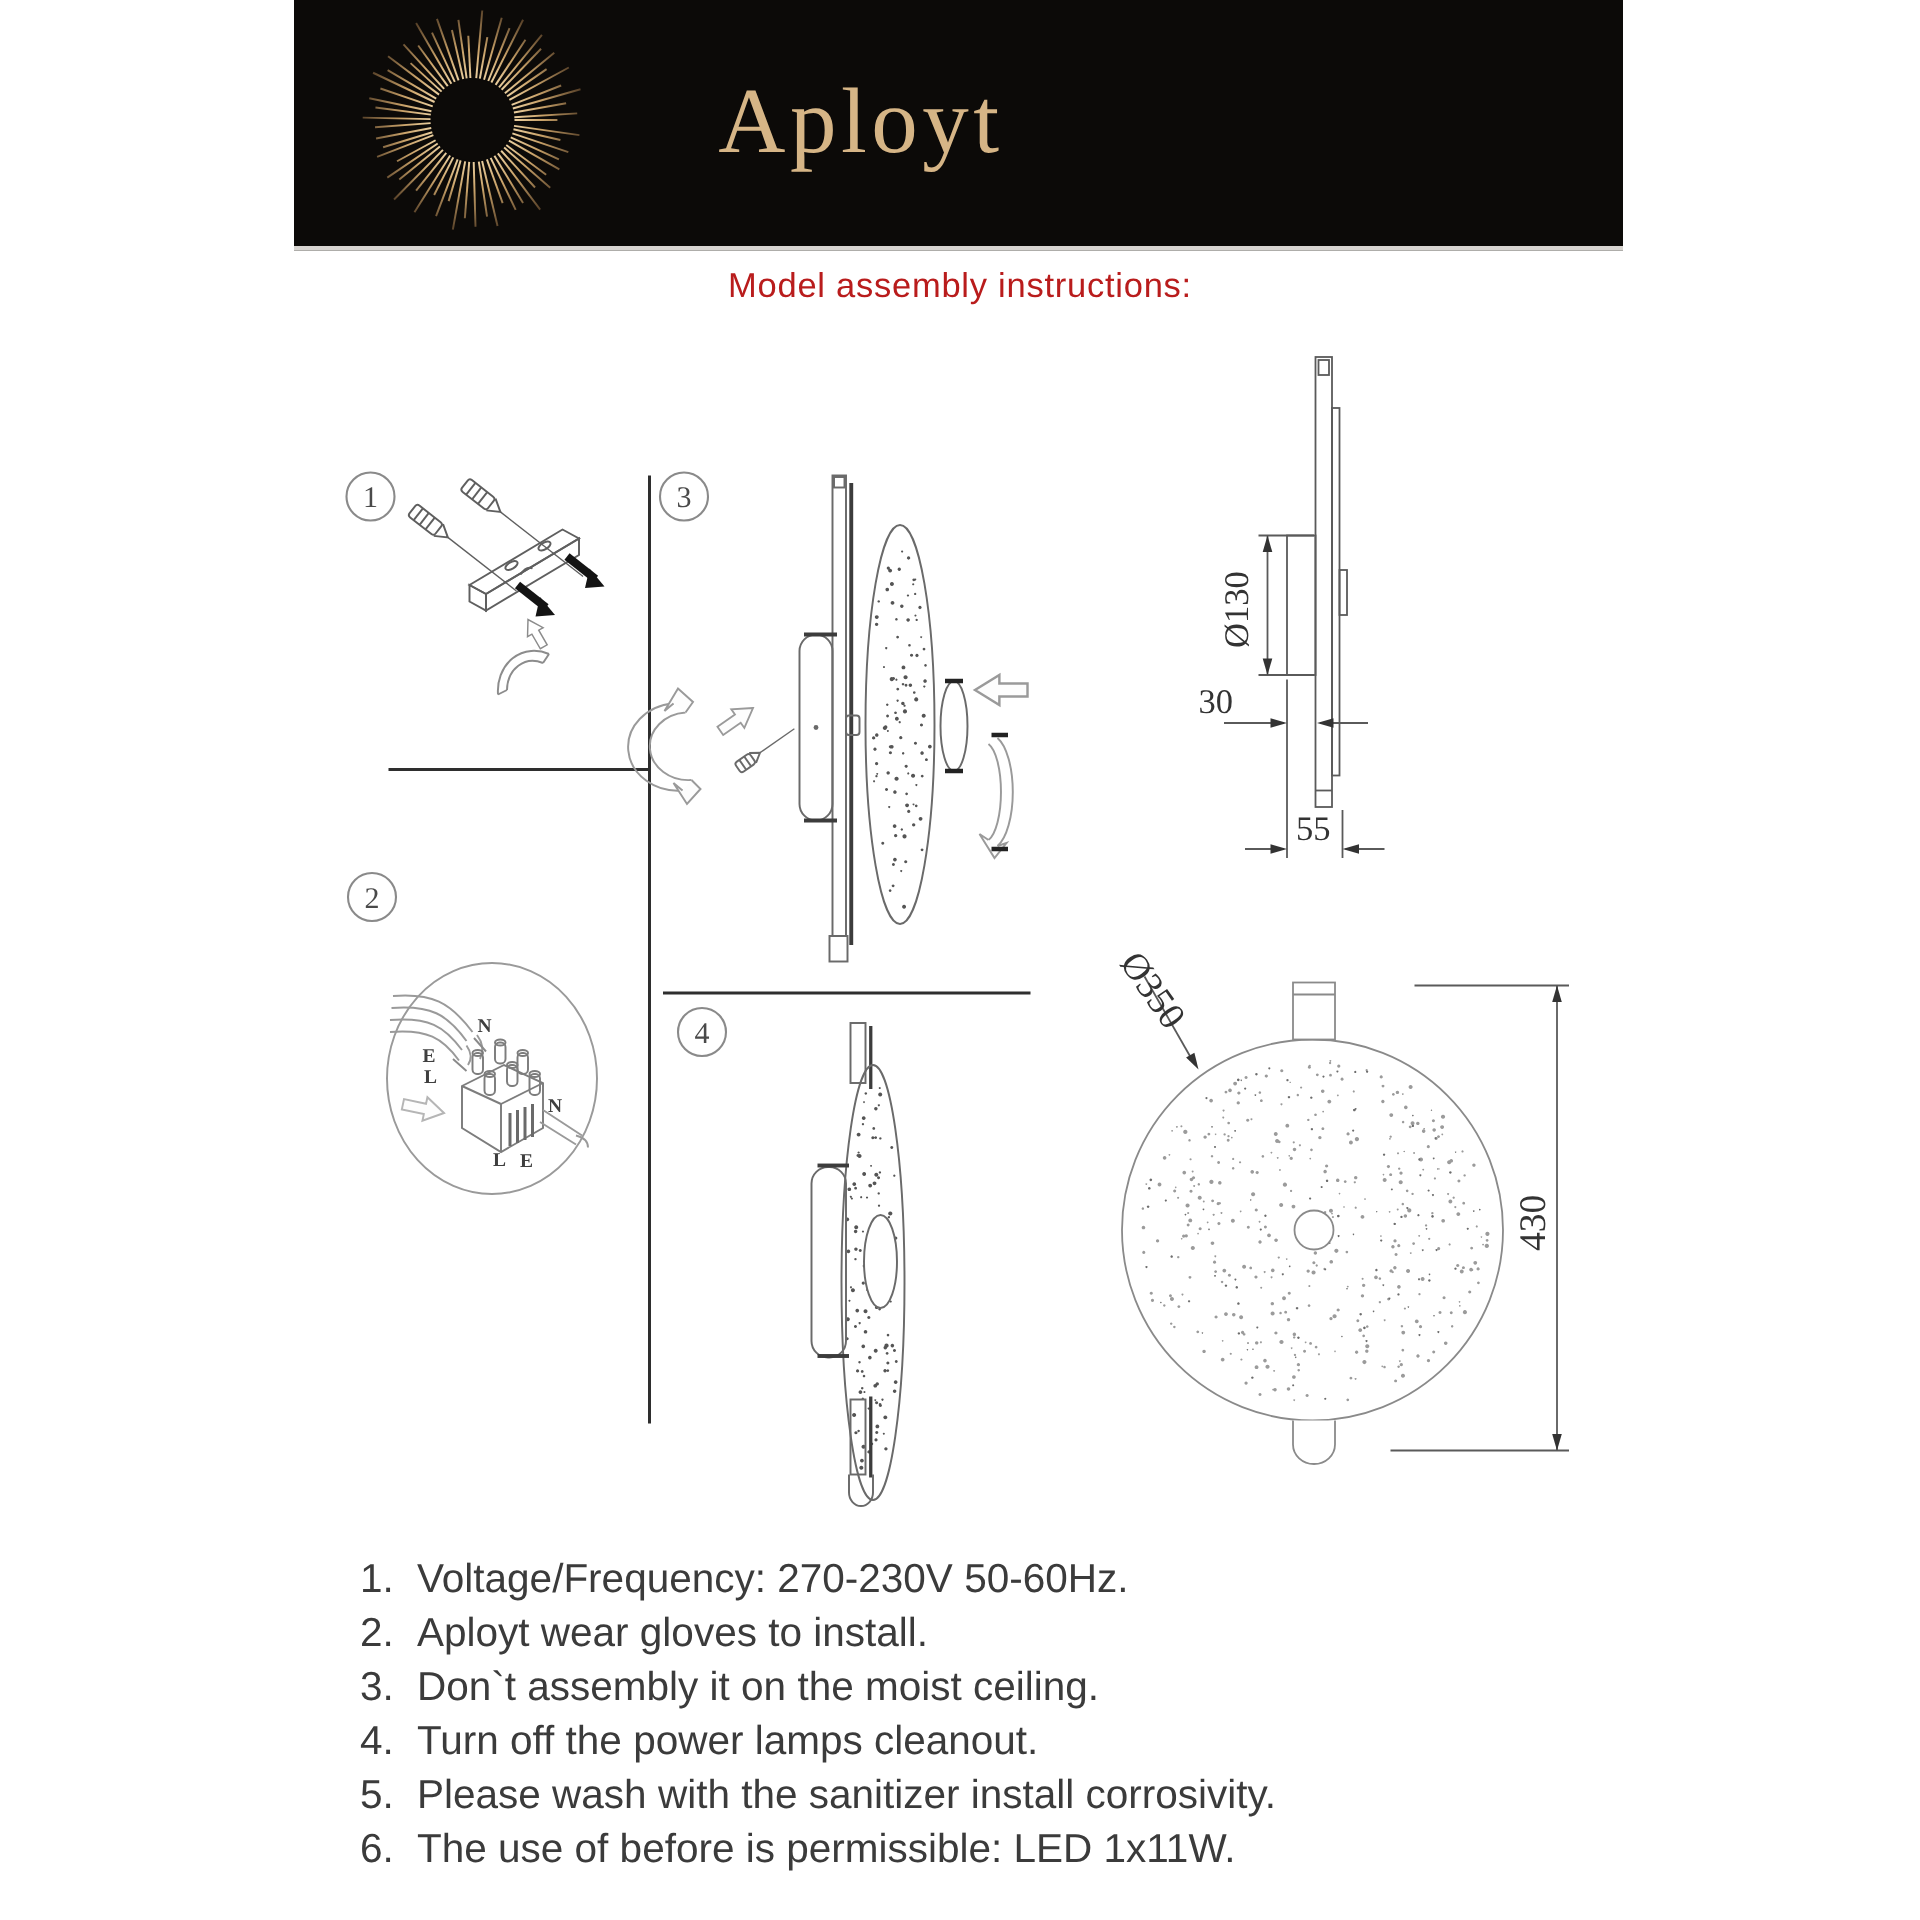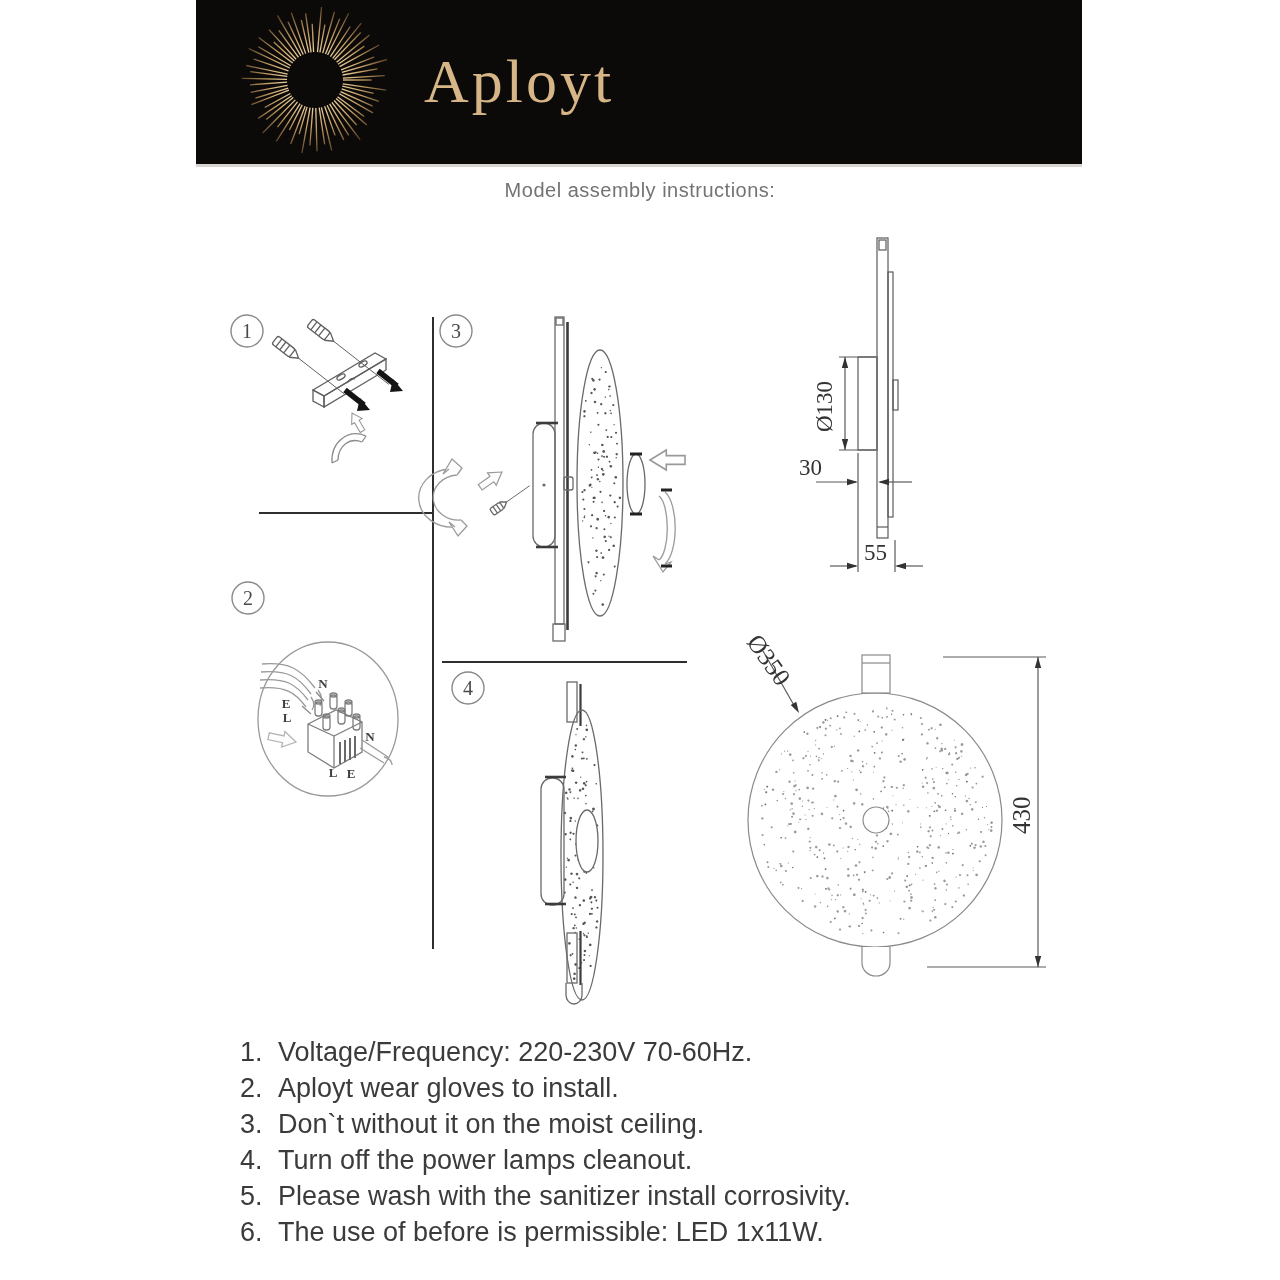--- a/index.html
+++ b/index.html
@@ -1,27 +1,27 @@
 <!DOCTYPE html>
 <html><head>
 <meta charset="utf-8">
 <style>
   html,body{margin:0;padding:0;}
   body{width:1280px;height:1280px;position:relative;background:#ffffff;overflow:hidden;
        font-family:"Liberation Sans",sans-serif;}
   
   .banner{position:absolute;left:196px;top:0;width:886px;height:164px;background:#0c0a08;
-          border-bottom:3px solid #d8d5d1;}
+          border-bottom:3px solid #d8d5d1;text-align:center;}
   .banner svg{position:absolute;left:0;top:0;}
   .brand{position:absolute;left:228px;top:46px;width:300px;
          font-family:"Liberation Serif",serif;font-size:62px;font-weight:400;
          color:#d6b586;letter-spacing:3px;}
   
   .title-block{position:absolute;left:0;top:172px;width:1280px;text-align:center;
-               color:#737373;line-height:37px;font-size:20px;letter-spacing:0.5px;}
+               color:#b91c1c;line-height:37px;font-size:23px;letter-spacing:0.5px;}
   
   .diagrams{position:absolute;left:0;top:0;width:1280px;height:1280px;}
   
   .instructions{position:absolute;left:240px;top:1034px;width:860px;color:#3b3b3b;
                 font-size:27px;line-height:36px;}
   .ins-row{display:flex;}
   .ins-num{width:38px;flex:0 0 38px;}
   .ins-text{flex:1;}
   text{font-family:"Liberation Serif",serif;}
 </style>
@@ -369,29 +369,29 @@
       <use href="#dimarrow" transform="translate(1038,657) rotate(90)" fill="#333333" stroke="none"></use>
       <use href="#dimarrow" transform="translate(1038,967) rotate(-90)" fill="#333333" stroke="none"></use>
       <text transform="translate(1030,834) rotate(-90)" font-size="25" fill="#333333" stroke="none">430</text>
     </g>
   </g>
 </svg>
 
 <div class="instructions">
   <div class="ins-row">
       <span class="ins-num">1.</span>
-      <span class="ins-text">Voltage/Frequency: 220-230V 70-60Hz.</span>
+      <span class="ins-text">Voltage/Frequency: 270-230V 50-60Hz.</span>
     </div>
   <div class="ins-row">
       <span class="ins-num">2.</span>
       <span class="ins-text">Aployt wear gloves to install.</span>
     </div>
   <div class="ins-row">
       <span class="ins-num">3.</span>
-      <span class="ins-text">Don`t without it on the moist ceiling.</span>
+      <span class="ins-text">Don`t assembly it on the moist ceiling.</span>
     </div>
   <div class="ins-row">
       <span class="ins-num">4.</span>
       <span class="ins-text">Turn off the power lamps cleanout.</span>
     </div>
   <div class="ins-row">
       <span class="ins-num">5.</span>
       <span class="ins-text">Please wash with the sanitizer install corrosivity.</span>
     </div>
   <div class="ins-row">

